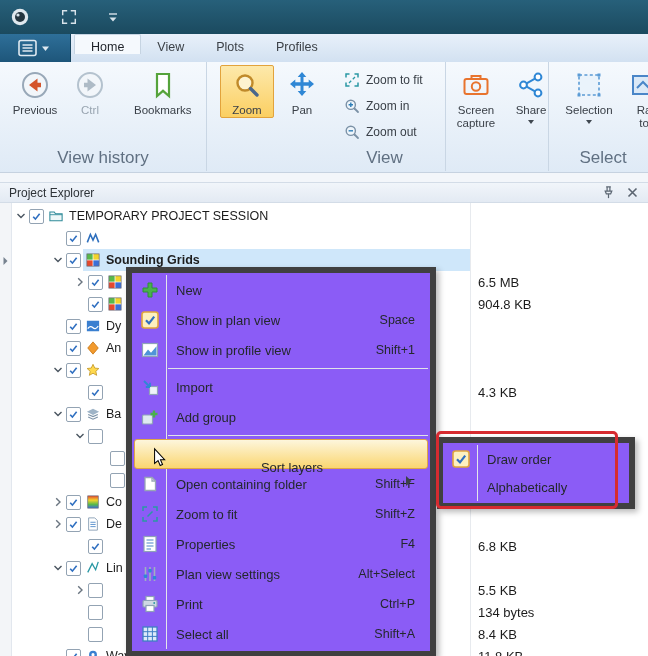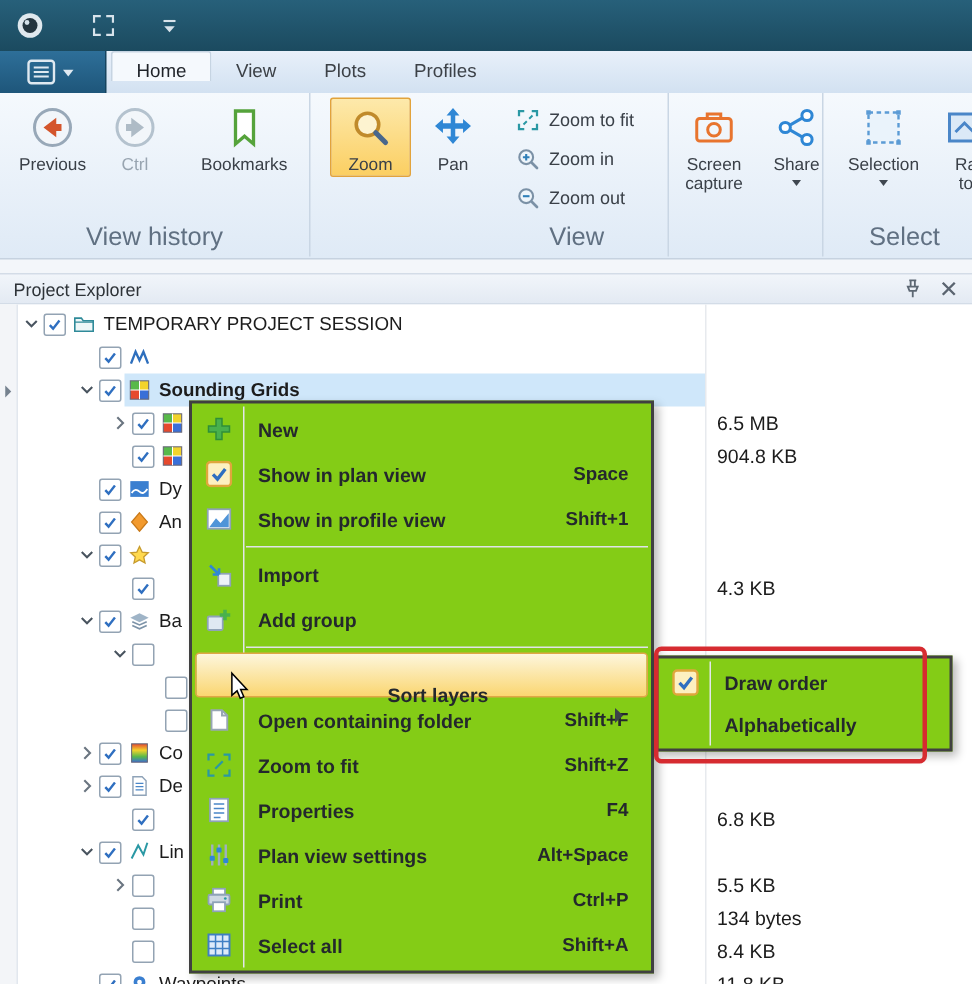--- a/index.html
+++ b/index.html
@@ -83,22 +83,22 @@
   .exp .icn{width:10px;height:10px;}
   .cb{width:13px;height:13px;flex:0 0 13px;border:1px solid #93a3b3;border-radius:2px;background:#fff;
     margin-right:5px;display:inline-flex;align-items:center;justify-content:center;}
   .cb .icn{width:11px;height:11px;}
   .ticon{width:14px;height:14px;flex:0 0 14px;margin-right:6px;}
   .tlabel{font-size:12.5px;color:#1c1c1c;white-space:nowrap;}
   .trow.selected .tlabel{font-weight:bold;}
   .size{position:absolute;left:467px;top:50%;transform:translateY(-50%);font-size:13px;color:#1c1c1c;white-space:nowrap;}
 
   
-  .menu{position:absolute;background:#84cc16;border:2px solid #404040;
-    box-shadow:3px 3px 6px rgba(0,0,0,.28);padding:2px 0;z-index:50;box-sizing:border-box;font-weight:bold;}
+  .menu{position:absolute;background:#8b5cf6;border:6px solid #404040;
+    box-shadow:3px 3px 6px rgba(0,0,0,.28);padding:2px 0;z-index:50;box-sizing:border-box;}
   #context-menu{left:126px;top:267px;width:310px;}
   .menu::before{content:'';position:absolute;left:34px;top:2px;bottom:2px;width:1px;background:#e3e6ea;}
   .mi{height:30px;display:flex;align-items:center;position:relative;padding-left:8px;}
   .micon{width:20px;height:20px;flex:0 0 20px;display:flex;align-items:center;justify-content:center;}
   .micon .icn{width:18px;height:18px;}
   .mlabel{margin-left:16px;font-size:13px;color:#24282d;white-space:nowrap;}
   .mshort{margin-left:auto;padding-right:15px;font-size:12.5px;color:#24282d;white-space:nowrap;}
   .mshort .icn{width:7px;height:10px;}
   .mi.hl{margin:0 2px;padding-left:6px;border:1px solid #dfa646;border-radius:3px;
     background:linear-gradient(#fdf6dc,#fad671);z-index:2;height:28px;flex-direction:column;}
@@ -793,21 +793,21 @@
         <span class="icn">
           <svg viewBox="0 0 18 18">
             <path d="M4.5 2v14M9 2v14M13.5 2v14" stroke="#9fb0c0" stroke-width="1.6"></path>
             <rect x="2.8" y="9.5" width="3.4" height="3.4" rx="0.8" fill="#2f87d5"></rect>
             <rect x="7.3" y="4" width="3.4" height="3.4" rx="0.8" fill="#2f87d5"></rect>
             <rect x="11.8" y="11" width="3.4" height="3.4" rx="0.8" fill="#2f87d5"></rect>
           </svg>
         </span>
       </span>
       <span class="mlabel">Plan view settings</span>
-      <span class="mshort">Alt+Space</span>
+      <span class="mshort">Alt+Select</span>
     </div>
     <div class="mi">
       <span class="micon">
         <span class="icn">
           <svg viewBox="0 0 18 18">
             <rect x="5" y="1.5" width="8" height="4" fill="#fff" stroke="#8fa3b8" stroke-width="1.2"></rect>
             <rect x="2" y="5.5" width="14" height="6.5" rx="1" fill="#cfd9e3" stroke="#8fa3b8" stroke-width="1.2"></rect>
             <rect x="5" y="10.5" width="8" height="6" fill="#fff" stroke="#8fa3b8" stroke-width="1.2"></rect>
             <circle cx="13.2" cy="8" r="0.9" fill="#2a98a4"></circle>
           </svg>

